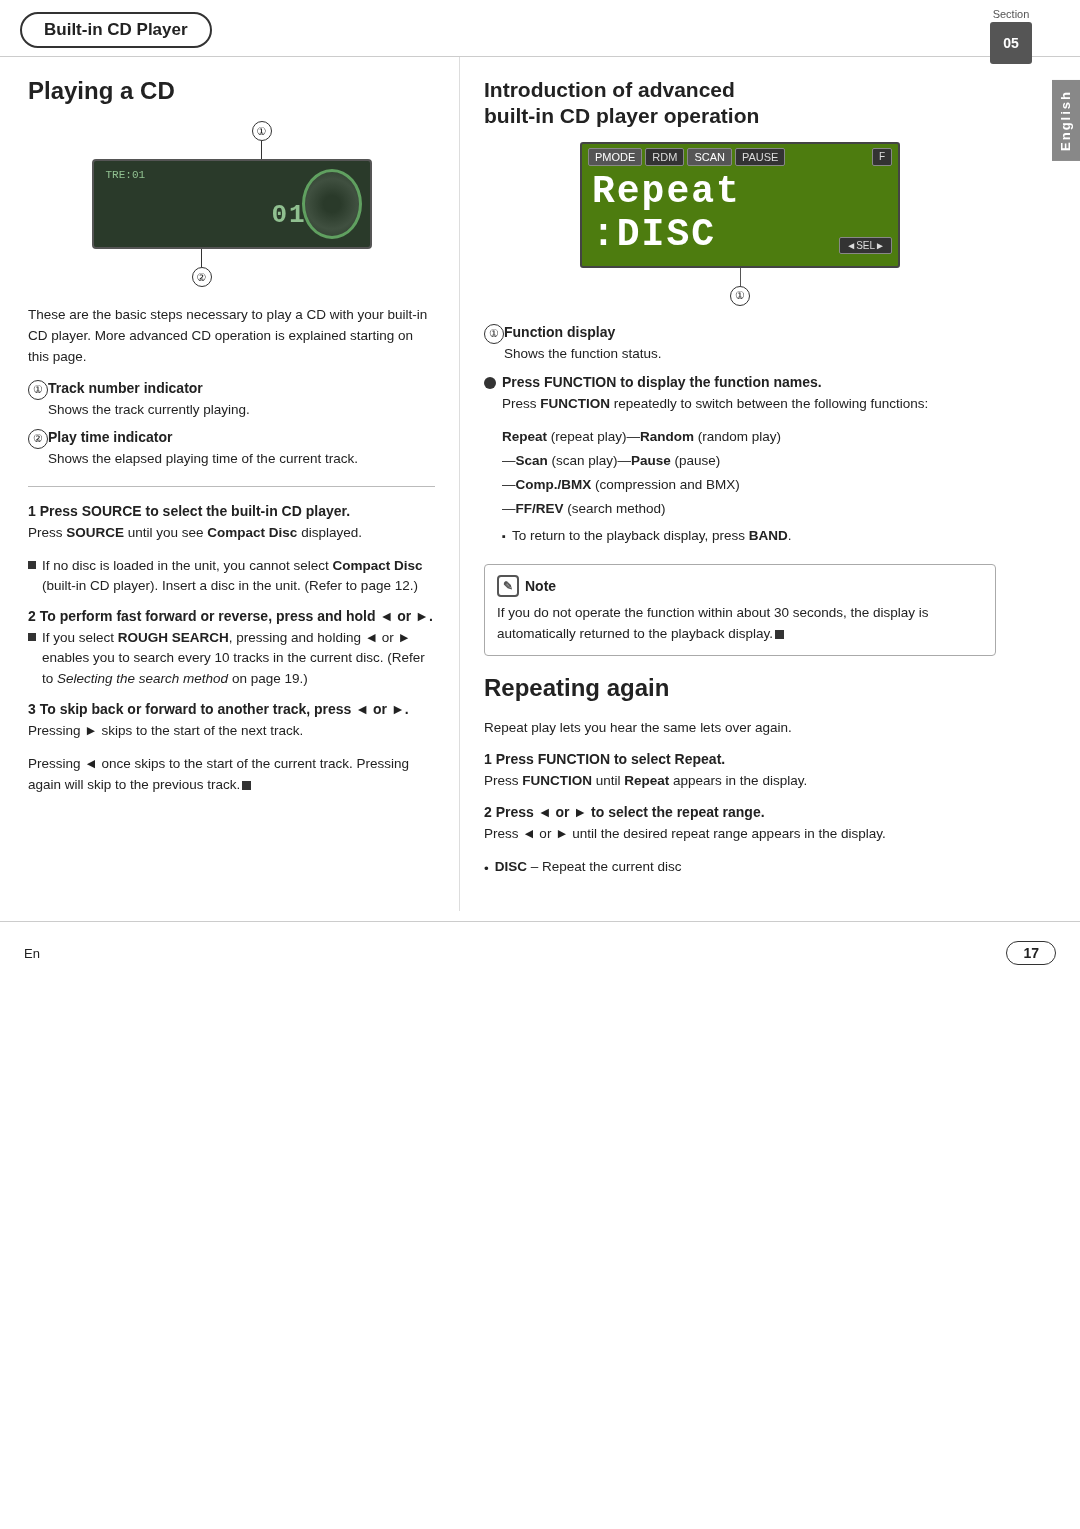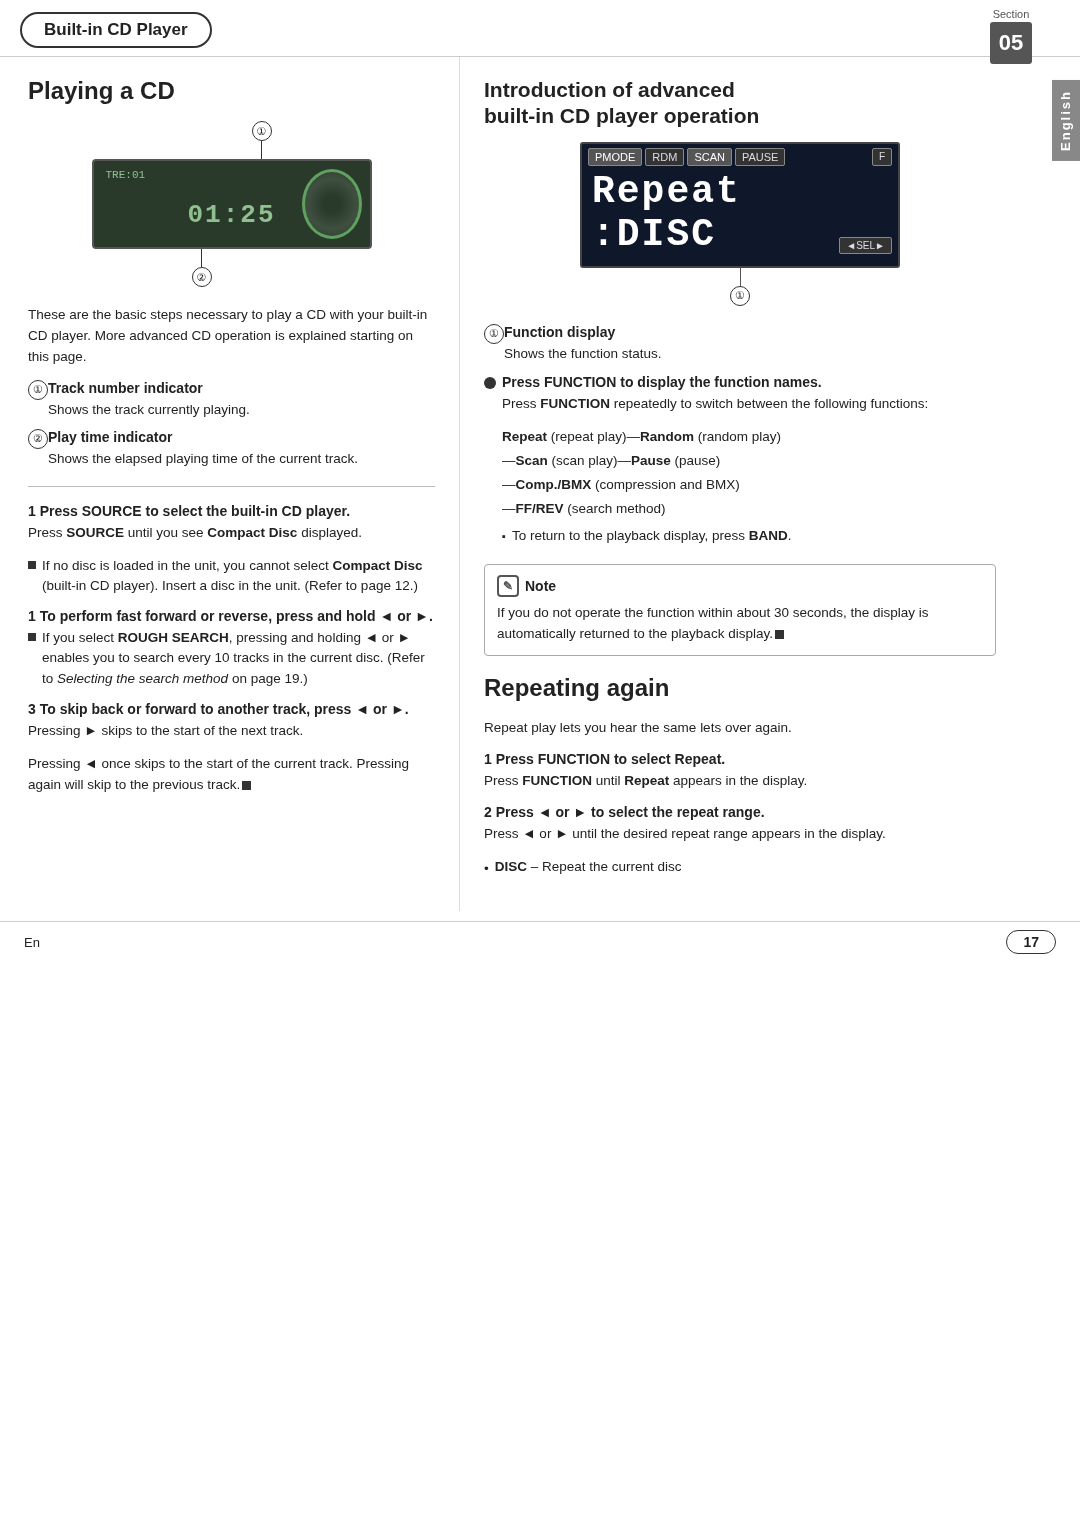--- a/index.html
+++ b/index.html
@@ -33,21 +33,21 @@
       position: absolute;
       right: 48px;
       top: 8px;
       font-size: 11px;
       color: #555;
       text-align: center;
     }
     .section-num {
       background: #555;
       color: #fff;
-      font-size: 22px;
+      font-size: 14px;
       font-weight: bold;
       width: 42px;
       height: 42px;
       display: flex;
       align-items: center;
       justify-content: center;
       border-radius: 3px;
       margin-top: 2px;
     }
 
@@ -119,21 +119,21 @@
     }
     .cd-screen {
       width: 280px;
       height: 90px;
       background: #2a3a2a;
       border: 2px solid #555;
       border-radius: 4px;
       margin: 0 auto;
       display: flex;
       align-items: center;
-      justify-content: center;
+      justify-content: flex-end;
       padding: 6px 10px;
       position: relative;
       overflow: hidden;
     }
     .cd-screen-small {
       color: #90c090;
       font-family: 'Courier New', monospace;
       font-size: 11px;
       position: absolute;
       top: 8px;
@@ -150,21 +150,21 @@
     }
 
     
     .func-display-container {
       position: relative;
       margin: 10px auto 18px auto;
       width: 320px;
     }
     .func-screen {
       width: 320px;
-      background: #0f172a;
+      background: #4d7c0f;
       border: 2px solid #444;
       border-radius: 3px;
       padding: 4px 6px 8px 6px;
     }
     .func-top-row {
       display: flex;
       gap: 3px;
       margin-bottom: 2px;
     }
     .func-btn {
@@ -270,21 +270,21 @@
       justify-content: center;
       font-size: 12px;
       color: #555;
     }
 
     
     .page-footer {
       display: flex;
       justify-content: space-between;
       align-items: center;
-      padding: 8px 24px;
+      padding: 19px 24px;
       border-top: 1px solid #ccc;
       margin-top: 10px;
     }
     .page-num-box {
       border: 1.5px solid #333;
       border-radius: 14px;
       padding: 3px 16px;
       font-size: 14px;
       font-weight: bold;
     }
@@ -372,21 +372,21 @@
     <div class="step-block">
       <div class="step-heading"><span>1   Press SOURCE to select the built-in CD player.</span></div>
       <p class="body-text">Press <strong>SOURCE</strong> until you see <strong>Compact Disc</strong> displayed.</p>
       <div class="bullet-item">
         <span class="bullet-square"></span>
         <span>If no disc is loaded in the unit, you cannot select <strong>Compact Disc</strong> (built-in CD player). Insert a disc in the unit. (Refer to page 12.)</span>
       </div>
     </div>
 
     <div class="step-block">
-      <div class="step-heading"><span>1   To perform fast forward or reverse, press and hold ◄ or ►.</span></div>
+      <div class="step-heading"><span>2   To perform fast forward or reverse, press and hold ◄ or ►.</span></div>
       <div class="bullet-item">
         <span class="bullet-square"></span>
         <span>If you select <strong>ROUGH SEARCH</strong>, pressing and holding ◄ or ► enables you to search every 10 tracks in the current disc. (Refer to <em>Selecting the search method</em> on page 19.)</span>
       </div>
     </div>
 
     <div class="step-block">
       <div class="step-heading"><span>3   To skip back or forward to another track, press ◄ or ►.</span></div>
       <p class="body-text">Pressing ► skips to the start of the next track.</p>
       <p class="body-text">Pressing ◄ once skips to the start of the current track. Pressing again will skip to the previous track.<span class="small-square-end"></span></p>

